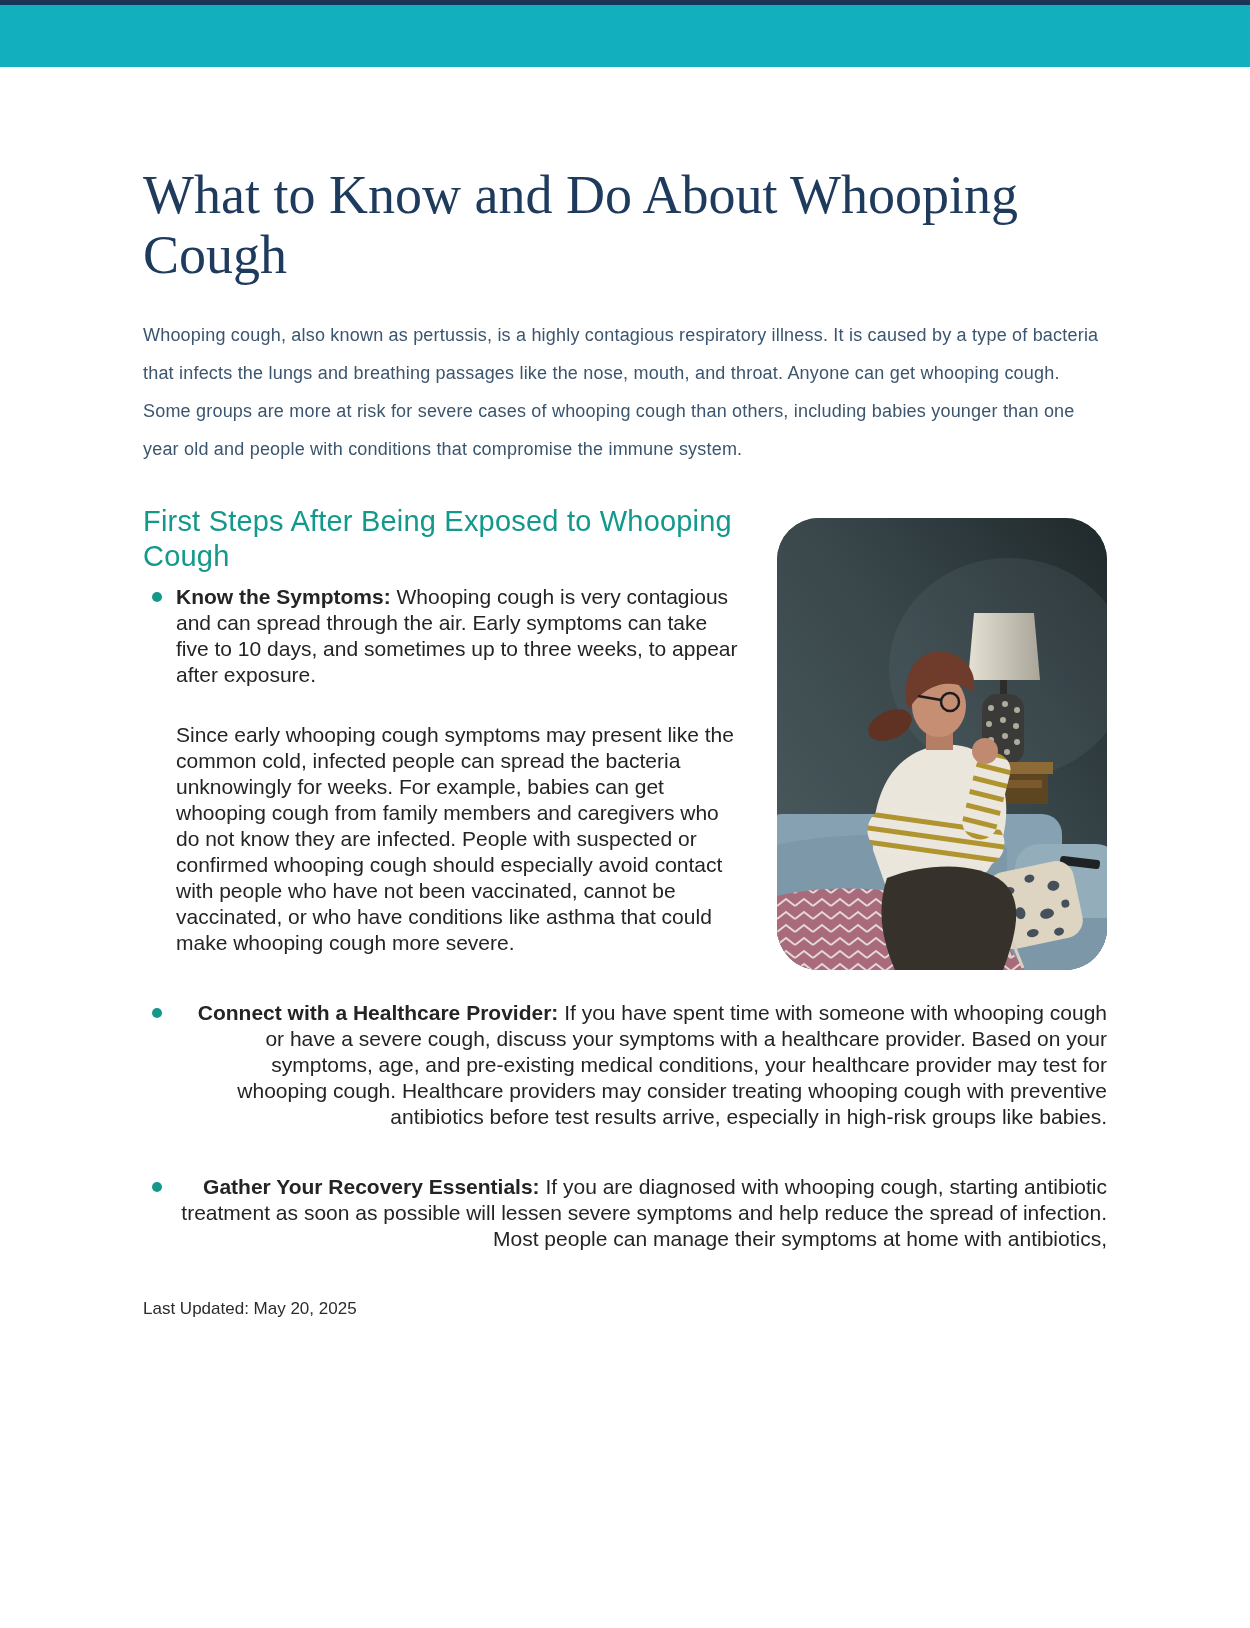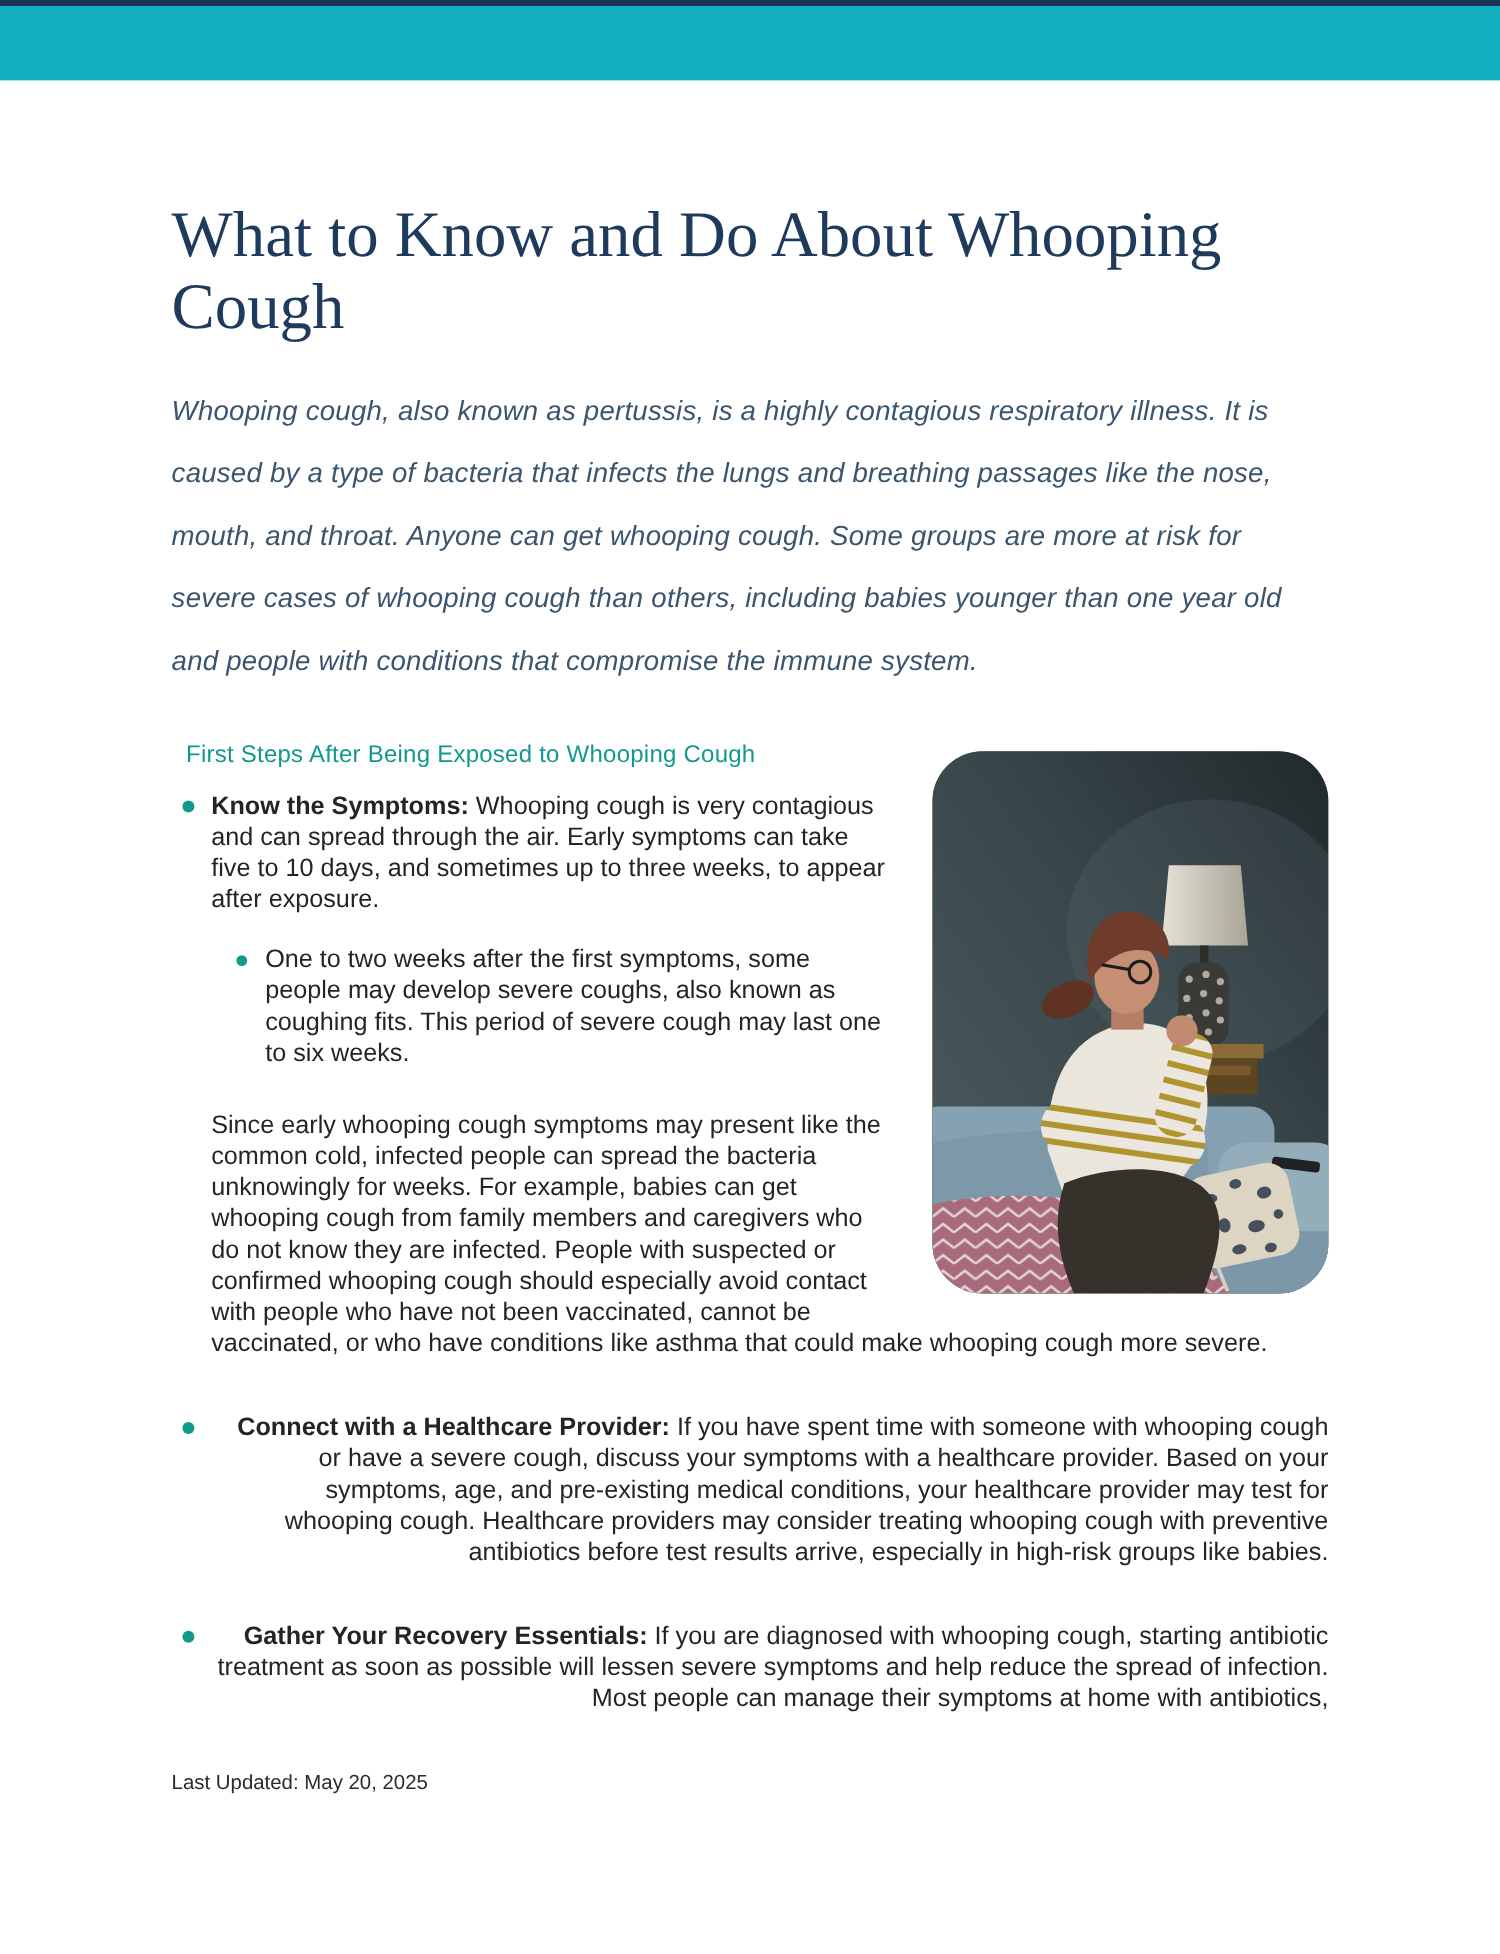--- a/index.html
+++ b/index.html
@@ -15,45 +15,44 @@
 
   h1.doc-title {
     font-family: "Liberation Serif", serif;
     font-weight: 400;
     font-size: 54px;
     line-height: 1.12;
     color: var(--title-navy, #1e3a5c);
     margin: 98px 0 0 0;
   }
   p.intro {
-    font-size: 23px;
-    line-height: 52px;
+    font-size: 18px;
+    line-height: 38px;
     color: var(--intro-slate, #3b556e);
     margin: 30px 0 0 0;
     letter-spacing: 0.2px;
-    font-style: italic;
   }
   .section { margin-top: 36px; }
 
   .photo {
     float: right;
     width: 330px; height: 452px;
     margin: 14px 0 12px 36px;
     border-radius: 42px;
     overflow: hidden;
     background: #39474b;
   }
   .photo svg { display: block; }
 
   h2.sub-heading {
-    font-size: 20px;
+    font-size: 29px;
     line-height: 35px;
     font-weight: 400;
     color: var(--accent-teal, #13998b);
-    margin: 12px;
+    margin: 0;
     letter-spacing: 0.2px;
   }
 
   ul { list-style: none; margin: 0; padding: 0; }
   .bullets { margin-top: 10px; }
   li.b-main {
     position: relative;
     padding-left: 33px;
     font-size: 21px;
     line-height: 26px;
@@ -204,24 +203,20 @@
     <h2 class="sub-heading">First Steps After Being Exposed to Whooping Cough</h2>
 
     <ul class="bullets">
 
       <li class="b-main">
         <span class="dot"></span>
         <span class="b-label">Know the Symptoms:</span>
         <span>Whooping cough is very contagious and can spread through the air. Early symptoms can take five to 10 days, and sometimes up to three weeks, to appear after exposure.</span>
 
         <ul class="sub-bullets">
-          <li class="b-sub">
-            <span class="dot sub-dot"></span>
-            <span>One to two weeks after the first symptoms, some people may develop severe coughs, also known as coughing fits. This period of severe cough may last one to six weeks.</span>
-          </li>
         </ul>
 
         <p class="continuation">Since early whooping cough symptoms may present like the common cold, infected people can spread the bacteria unknowingly for weeks. For example, babies can get whooping cough from family members and caregivers who do not know they are infected. People with suspected or confirmed whooping cough should especially avoid contact with people who have not been vaccinated, cannot be vaccinated, or who have conditions like asthma that could make whooping cough more severe.</p>
       </li>
 
       <li class="b-main">
         <span class="dot"></span>
         <span class="b-label">Connect with a Healthcare Provider:</span>
         <span>If you have spent time with someone with whooping cough or have a severe cough, discuss your symptoms with a healthcare provider. Based on your symptoms, age, and pre-existing medical conditions, your healthcare provider may test for whooping cough. Healthcare providers may consider treating whooping cough with preventive antibiotics before test results arrive, especially in high-risk groups like babies.</span>
       </li>

